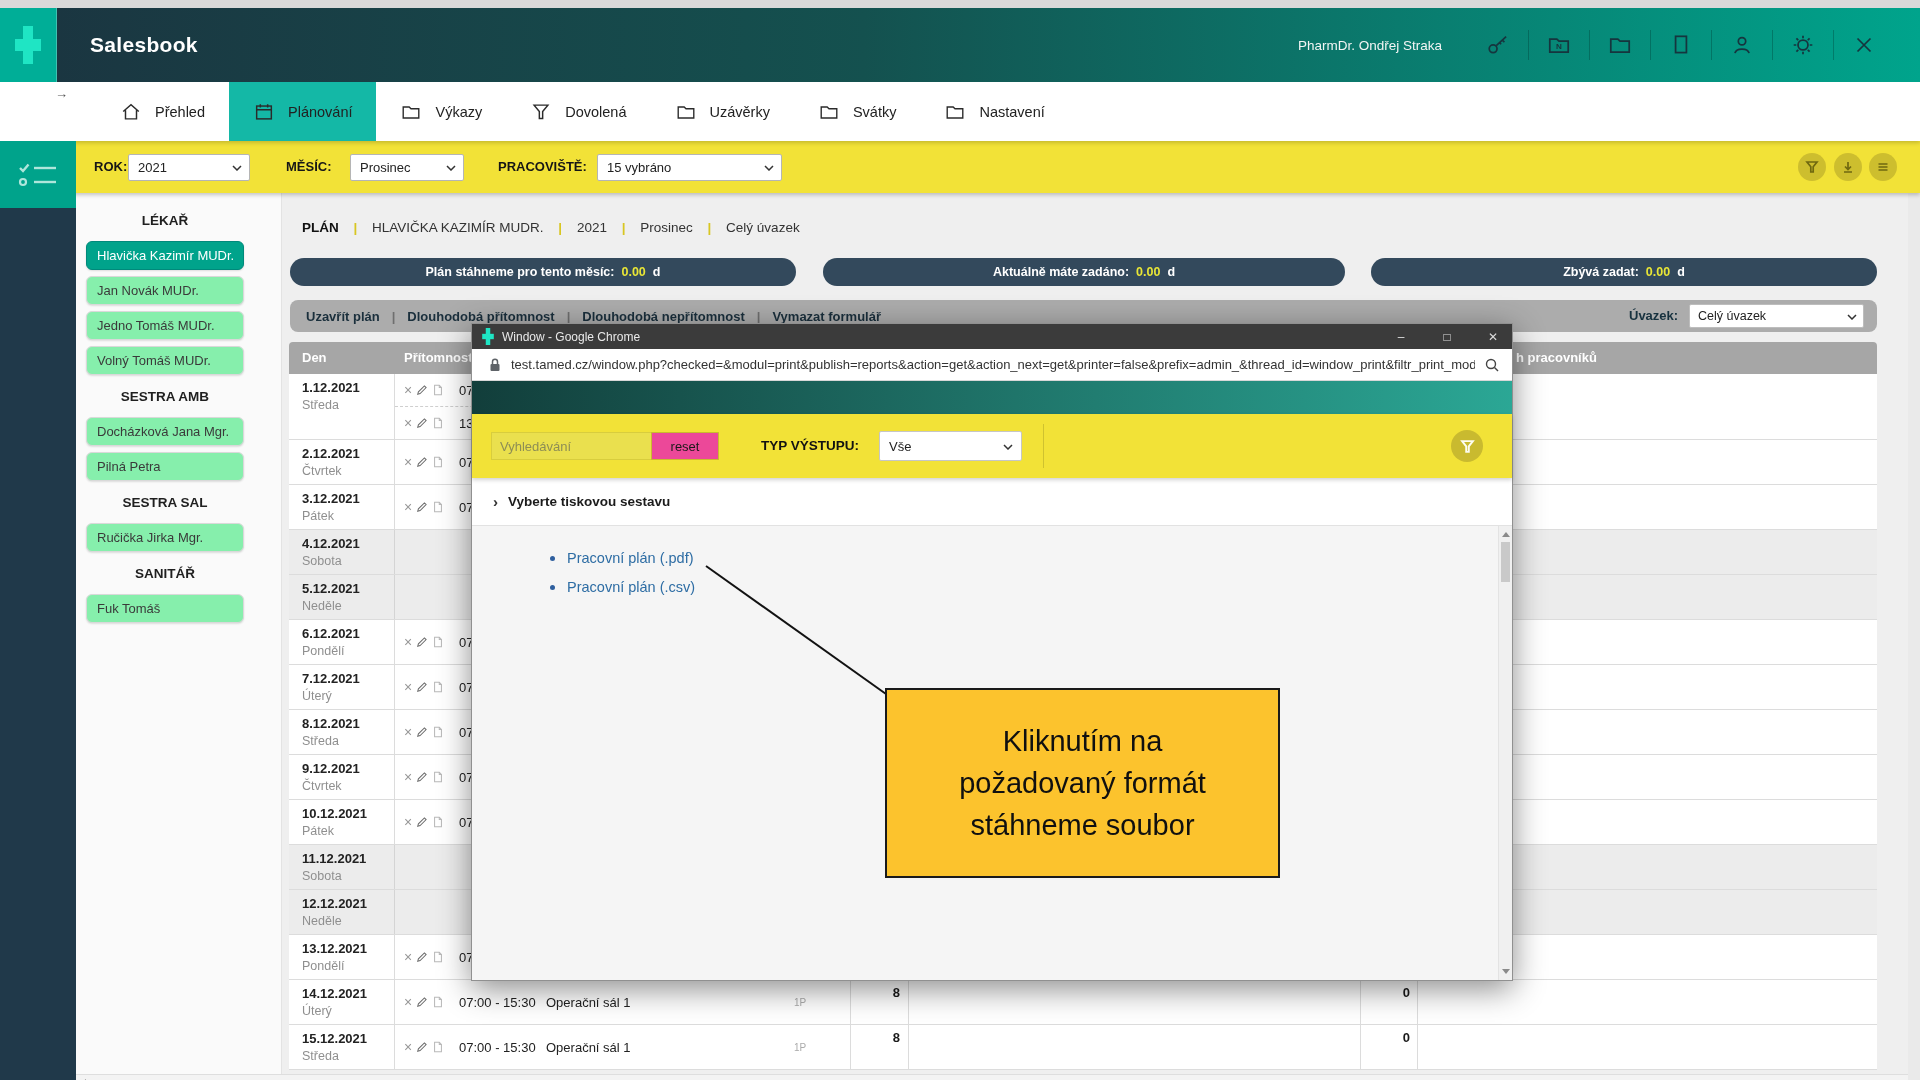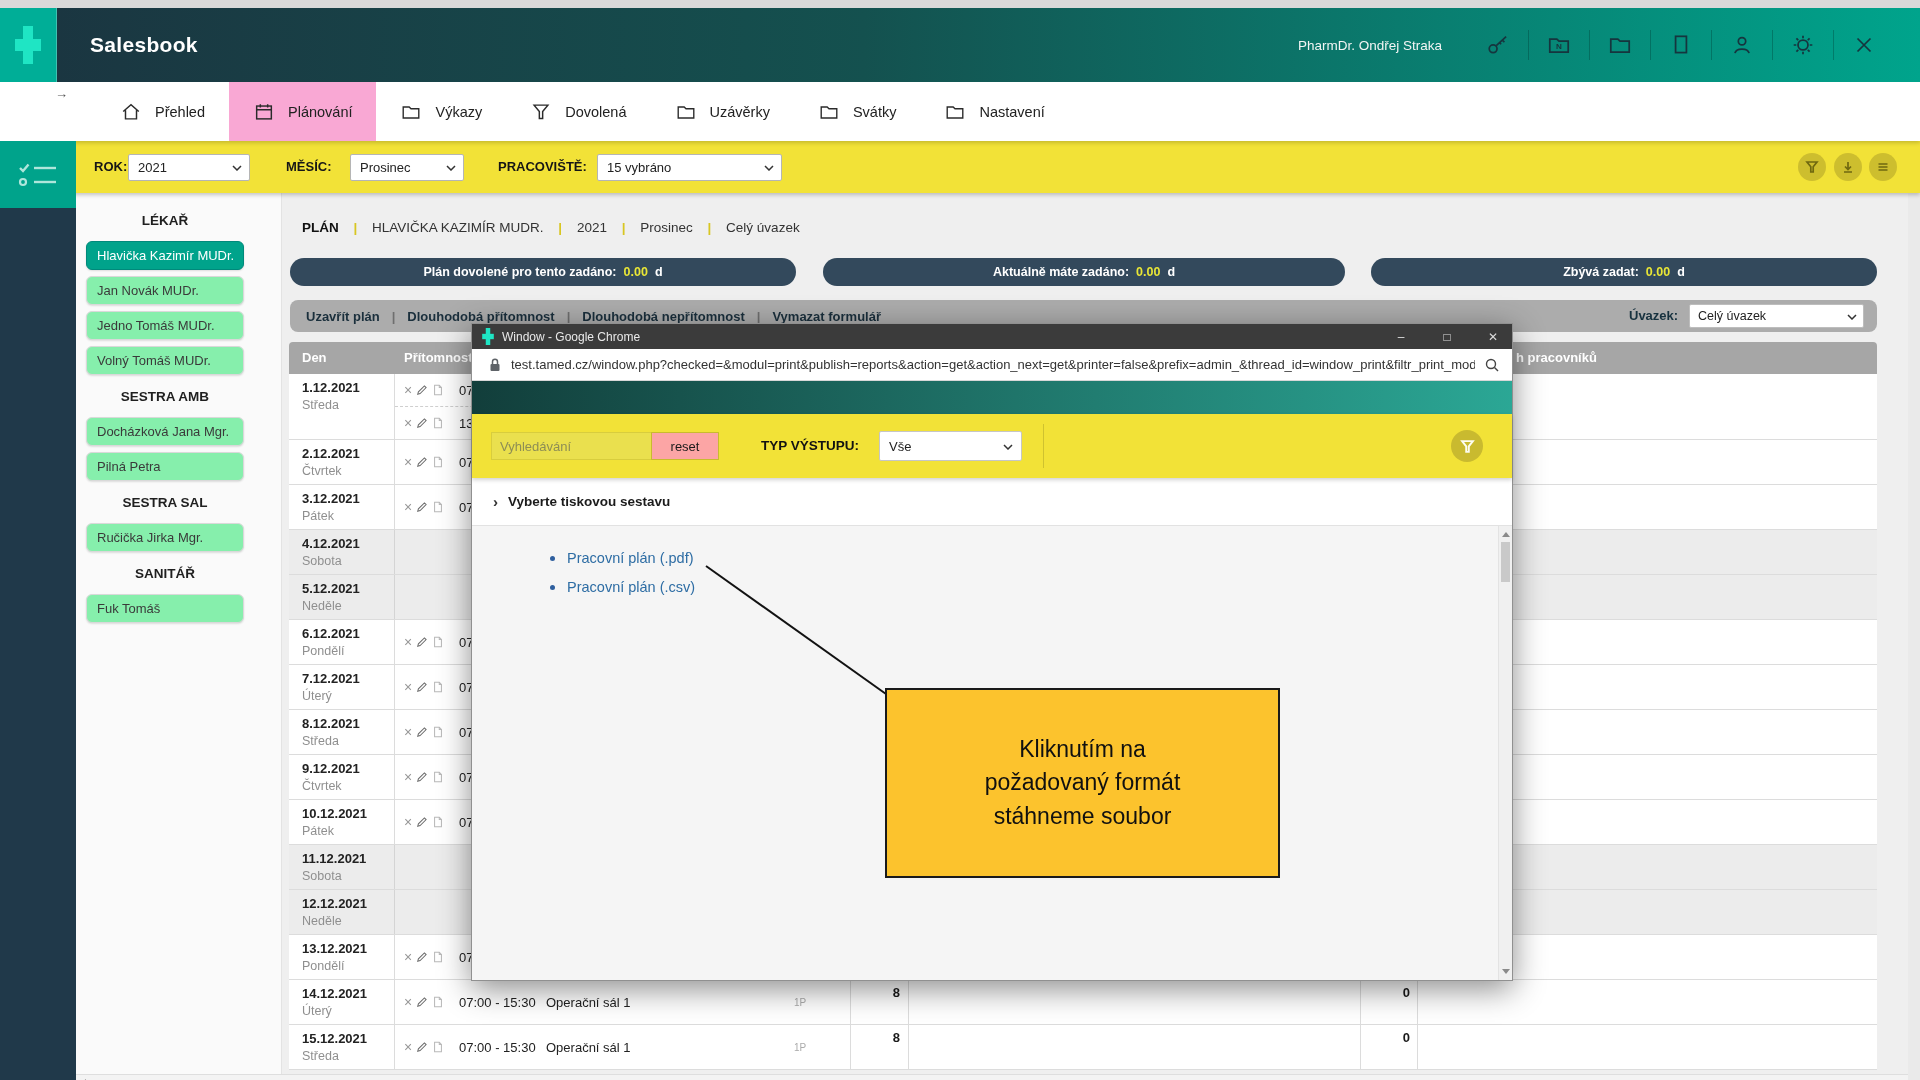--- a/index.html
+++ b/index.html
@@ -20,21 +20,21 @@
   .tbi{width:30px;height:30px;display:flex;align-items:center;justify-content:center;margin:0 15px;cursor:pointer}
   .tbi svg{width:26px;height:26px;stroke:#16353E;fill:none;stroke-width:1.6}
   .tbdiv{width:1px;height:30px;background:rgba(0,45,40,.30)}
 
   
   .navbar{position:absolute;left:0;top:74px;width:1920px;height:59px;background:#fff;
     box-shadow:0 2px 4px rgba(0,0,0,.18);z-index:3}
   .fwd{position:absolute;left:55px;top:4px;font-size:13px;color:#555}
   .tabs{position:absolute;left:96px;top:0;height:59px;display:flex}
   .tab{display:flex;align-items:center;gap:13px;padding:0 24px;font-size:14.5px;color:#222;cursor:pointer}
-  .tab.active{background:#f9a8d4}
+  .tab.active{background:#14b8a6}
   .tab svg{width:22px;height:22px}
 
   
   .filterbar{position:absolute;left:0;top:133px;width:1920px;height:52px;background:#F2E237;
     box-shadow:0 2px 4px rgba(0,0,0,.22);z-index:2}
   .flabel{position:absolute;top:0;height:52px;line-height:52px;font-size:13px;font-weight:bold;color:#161616}
   .fsel{position:absolute;top:13px;height:27px;background:#fff;border:1px solid #B5B5B5;border-radius:2px;
     display:flex;align-items:center;padding:0 22px 0 9px;font-size:13px;color:#222;cursor:pointer}
   .fsel .chev{position:absolute;right:7px;top:10px}
   .fb-circ{position:absolute;top:12px;width:28px;height:28px;border-radius:50%;background:#CDBE2E;
@@ -119,21 +119,21 @@
     color:#DDD;font-size:12px;cursor:pointer}
   .p-url{height:32px;background:#fff;border-bottom:1px solid #D8D8D8;display:flex;align-items:center;
     padding:0 12px 0 16px;gap:9px}
   .p-url-text{flex:1;font-size:13px;color:#333;white-space:nowrap;overflow:hidden}
   .p-teal{height:33px;background:linear-gradient(90deg,#123E3B 0%,#2BA795 100%)}
   .p-yellow{height:64px;background:#F2E237;position:relative;box-shadow:0 2px 4px rgba(0,0,0,.18)}
   .p-search{position:absolute;left:19px;top:18px;width:160px;height:28px;background:#EAE04E;
     border:1px solid #D8CD3D;border-right:none;padding:0 8px;font-size:13px;color:#3c3c20;
     font-family:"Liberation Sans","DejaVu Sans",sans-serif;outline:none}
   .p-search::placeholder{color:#8D8D55}
-  .p-reset{position:absolute;left:179px;top:18px;width:68px;height:28px;background:#fca5a5;border:1px solid #C9BB2E;
+  .p-reset{position:absolute;left:179px;top:18px;width:68px;height:28px;background:#ec4899;border:1px solid #C9BB2E;
     font-size:13px;color:#1A1A1A;display:flex;align-items:center;justify-content:center;cursor:pointer}
   .p-typ-lbl{position:absolute;left:289px;top:0;height:64px;line-height:64px;font-size:13.5px;font-weight:bold;color:#121212}
   .p-typ-sel{position:absolute;left:407px;top:17px;width:143px;height:30px;background:#fff;border:1px solid #C6C6C6;
     border-radius:2px;display:flex;align-items:center;padding:0 24px 0 9px;font-size:13px;color:#222;cursor:pointer}
   .p-typ-sel .chev{position:absolute;right:8px;top:12px}
   .p-ydiv{position:absolute;left:571px;top:10px;width:1px;height:44px;background:rgba(0,0,0,.14)}
   .p-circ{position:absolute;left:979px;top:16px;width:32px;height:32px;border-radius:50%;background:#C9BA2F;
     display:flex;align-items:center;justify-content:center;cursor:pointer}
   .p-circ svg{width:15px;height:15px;stroke:#FDFDF2;fill:none;stroke-width:1.8}
   .p-section{height:48px;background:#fff;border-bottom:1px solid #E2E2E2;display:flex;align-items:center;
@@ -149,21 +149,21 @@
   .ps-up{position:absolute;left:3px;top:6px;width:0;height:0;border-left:4px solid transparent;
     border-right:4px solid transparent;border-bottom:5px solid #8A8A8A}
   .ps-down{position:absolute;left:3px;bottom:6px;width:0;height:0;border-left:4px solid transparent;
     border-right:4px solid transparent;border-top:5px solid #8A8A8A}
   .ps-thumb{position:absolute;left:2px;top:16px;width:9px;height:40px;background:#C9C9C9}
 
   
   .ann-line{position:absolute;left:0;top:0;width:1920px;height:1080px;z-index:20;pointer-events:none}
   .callout{position:absolute;left:885px;top:680px;width:395px;height:190px;background:#FCC32D;
     border:2px solid #1A1A1A;z-index:21;display:flex;flex-direction:column;align-items:center;
-    justify-content:center;text-align:left;font-size:23px;color:#101010;line-height:1.45}
+    justify-content:center;text-align:left;font-size:29px;color:#101010;line-height:1.45}
 </style>
 </head>
 <body>
 
 <div class="stage">
 
   <header class="topbar">
     <div class="logo-sq">
       <span>
         <svg width="26" height="38" viewBox="0 0 26 38">
@@ -403,21 +403,21 @@
     <span>HLAVIČKA KAZIMÍR MUDR.</span>
     <span class="bc-sep">|</span>
     <span>2021</span>
     <span class="bc-sep">|</span>
     <span>Prosinec</span>
     <span class="bc-sep">|</span>
     <span>Celý úvazek</span>
   </div>
 
   <div class="pill" style="left:290px;width:506px">
-    <span>Plán dovolené pro tento zadáno:</span>
+    <span>Plán stáhneme pro tento měsíc:</span>
     <span class="pv">0.00</span>
     <span>d</span>
   </div>
   <div class="pill" style="left:823px;width:522px">
     <span>Aktuálně máte zadáno:</span>
     <span class="pv">0.00</span>
     <span>d</span>
   </div>
   <div class="pill" style="left:1371px;width:506px">
     <span>Zbývá zadat:</span>

